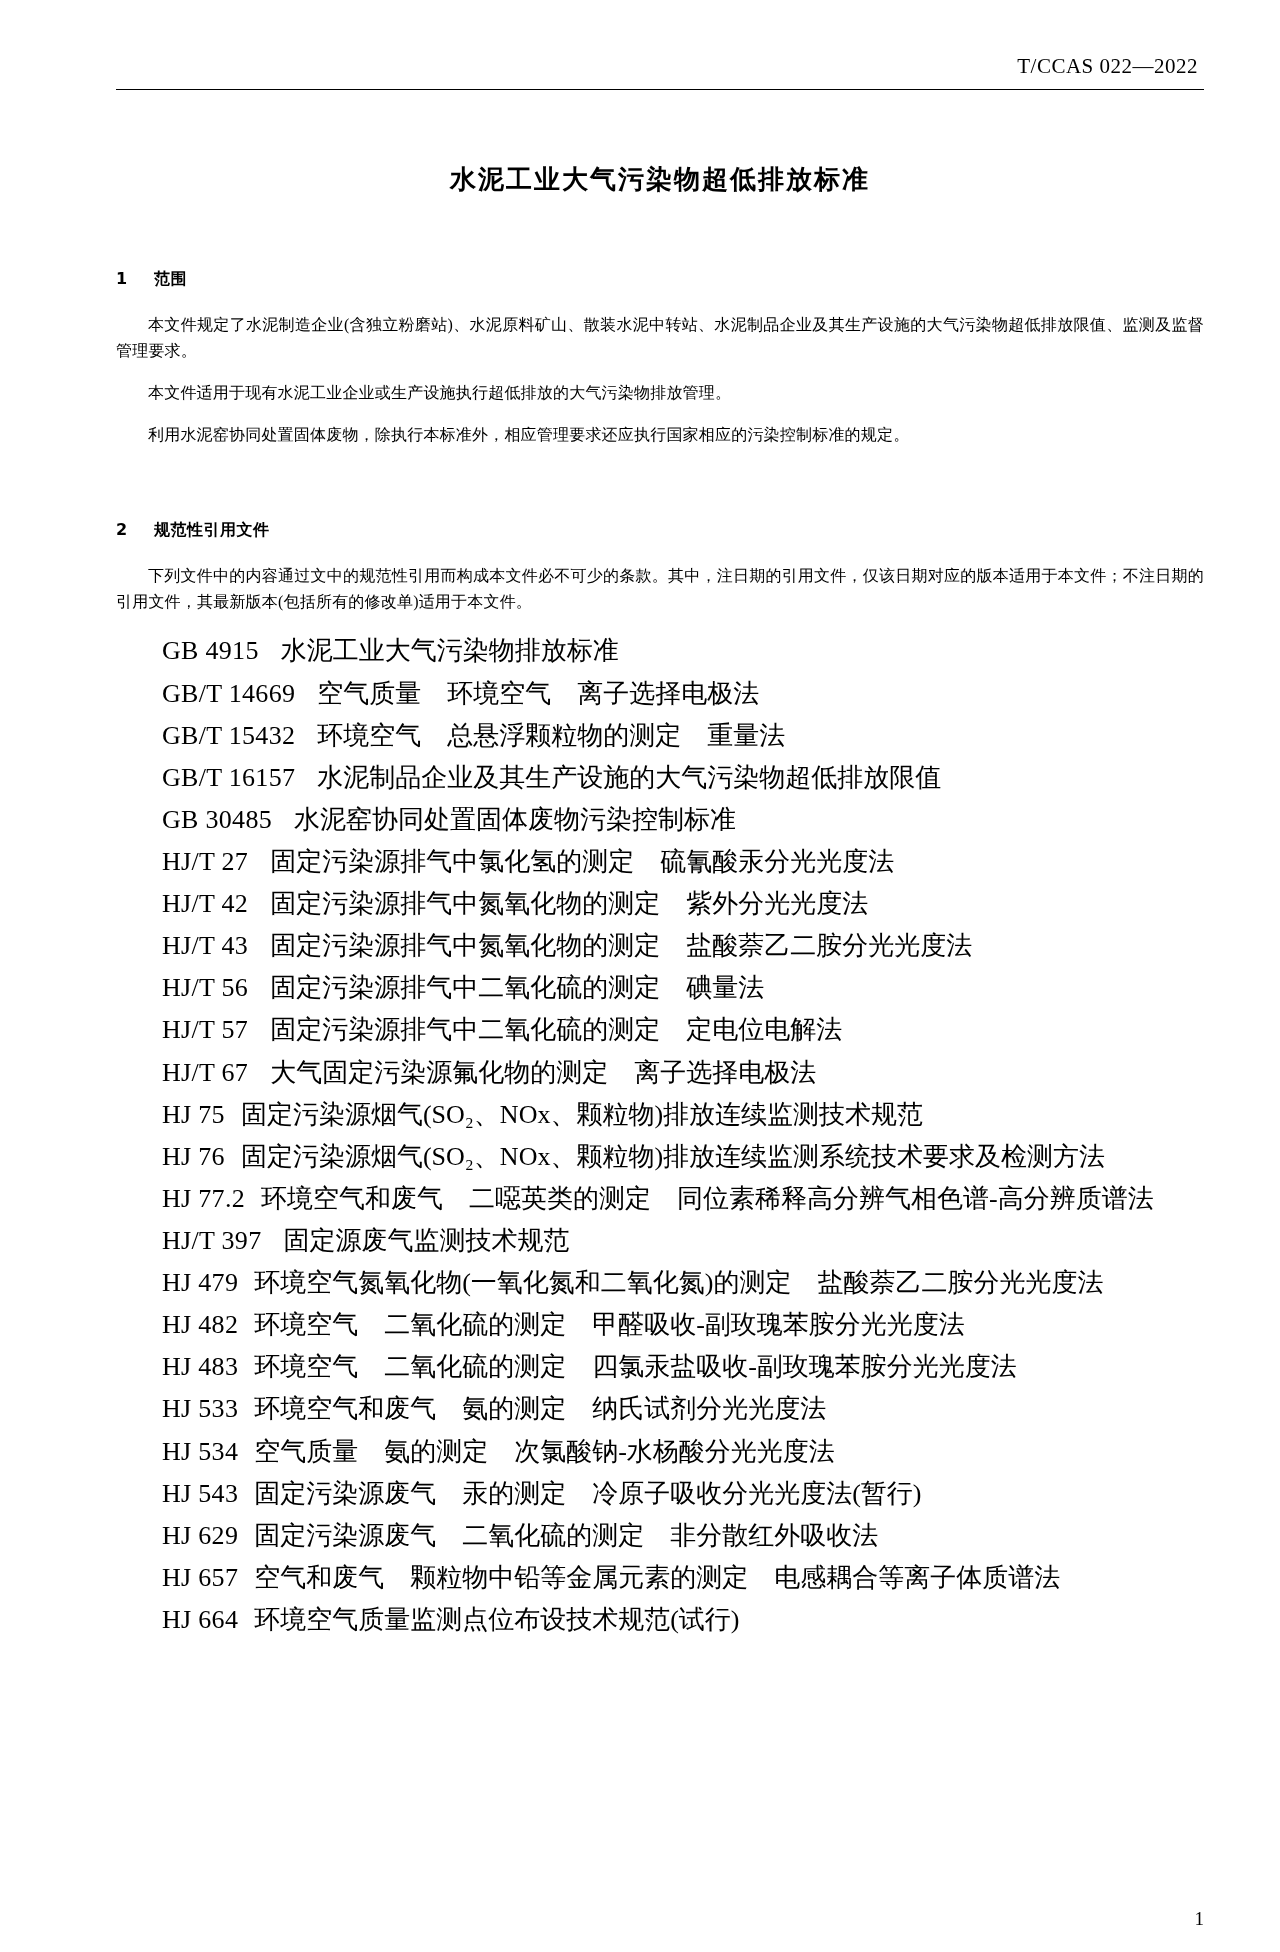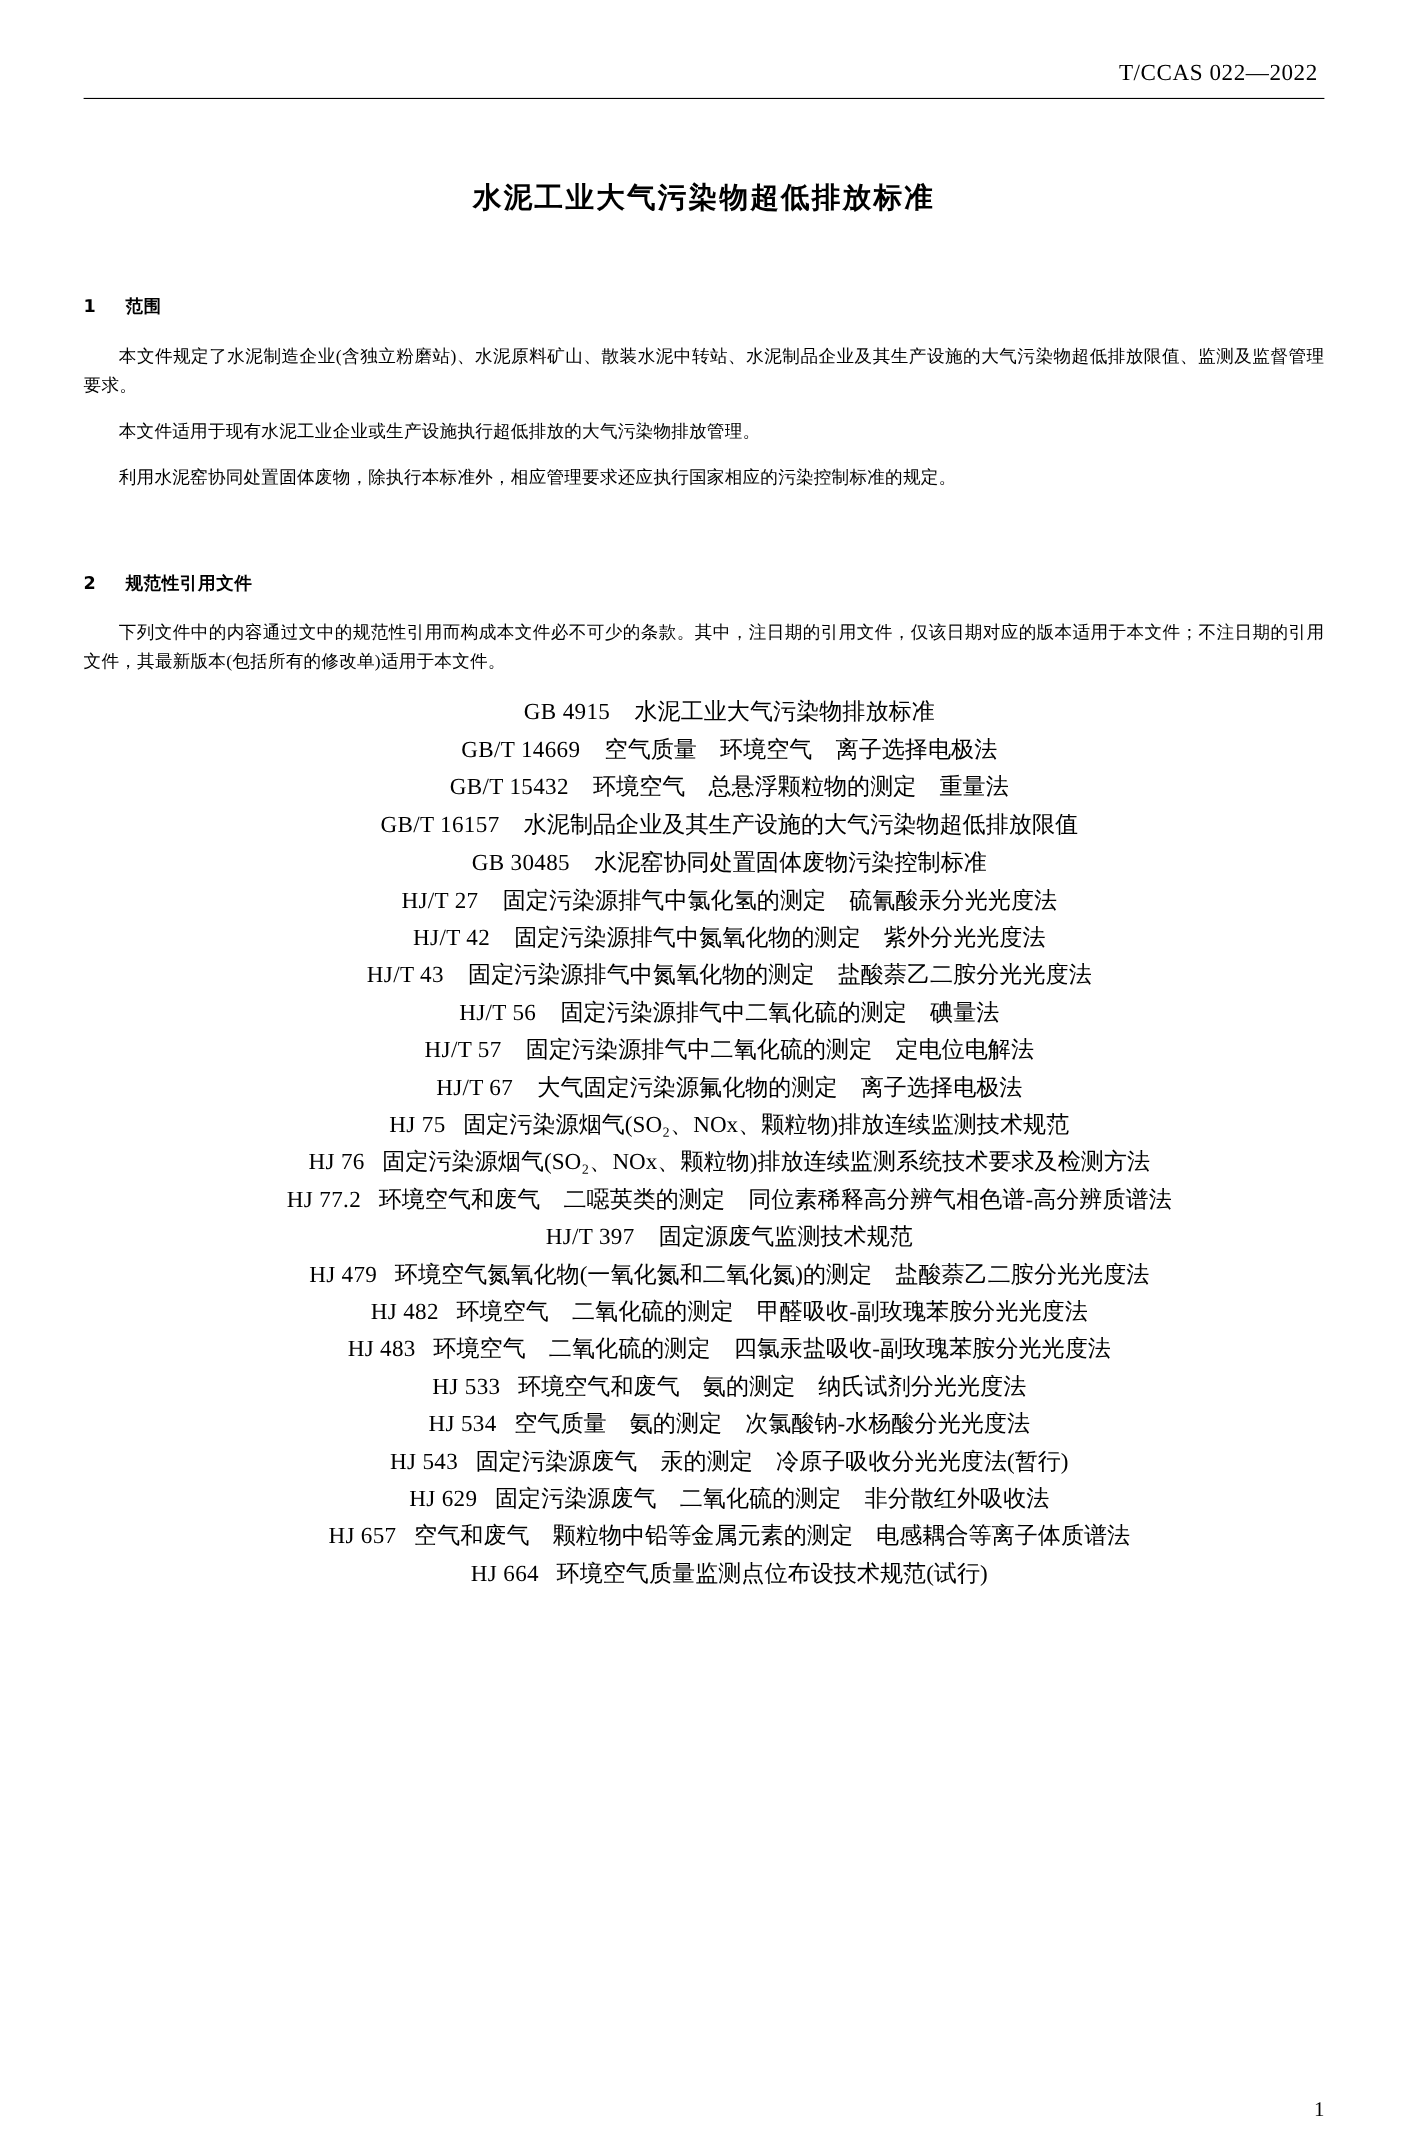--- a/index.html
+++ b/index.html
@@ -11,21 +11,21 @@
     width: 1280px;
     min-height: 1952px;
     font-family: "Liberation Serif", "DejaVu Serif", serif;
     color: #000000;
     position: relative;
   }
   .page {
     width: 1280px;
     min-height: 1952px;
     box-sizing: border-box;
-    padding: 54px 76px 40px 76px;
+    padding: 54px 76px 40px 116px;
     position: relative;
   }
   .header {
     text-align: right;
     font-size: 21px;
     letter-spacing: 0.5px;
     font-family: "Liberation Serif", "DejaVu Serif", serif;
     padding-right: 6px;
     margin-bottom: 10px;
   }
@@ -66,25 +66,24 @@
   }
   .para.tight {
     margin-top: 2px;
   }
   .ref-list {
     margin: 16px 0 0 0;
     padding: 0;
     list-style: none;
   }
   .ref-item {
-    font-size: 21px;
+    font-size: 26px;
     line-height: 1.62;
     padding-left: 46px;
     white-space: nowrap;
-    text-align: center;
   }
   .ref-code {
     font-family: "Liberation Serif", "DejaVu Serif", serif;
     letter-spacing: 0.3px;
   }
   .ref-gap-1 { display: inline-block; width: 16px; }
   .ref-gap-2 { display: inline-block; width: 22px; }
   .page-number {
     position: absolute;
     right: 76px;

